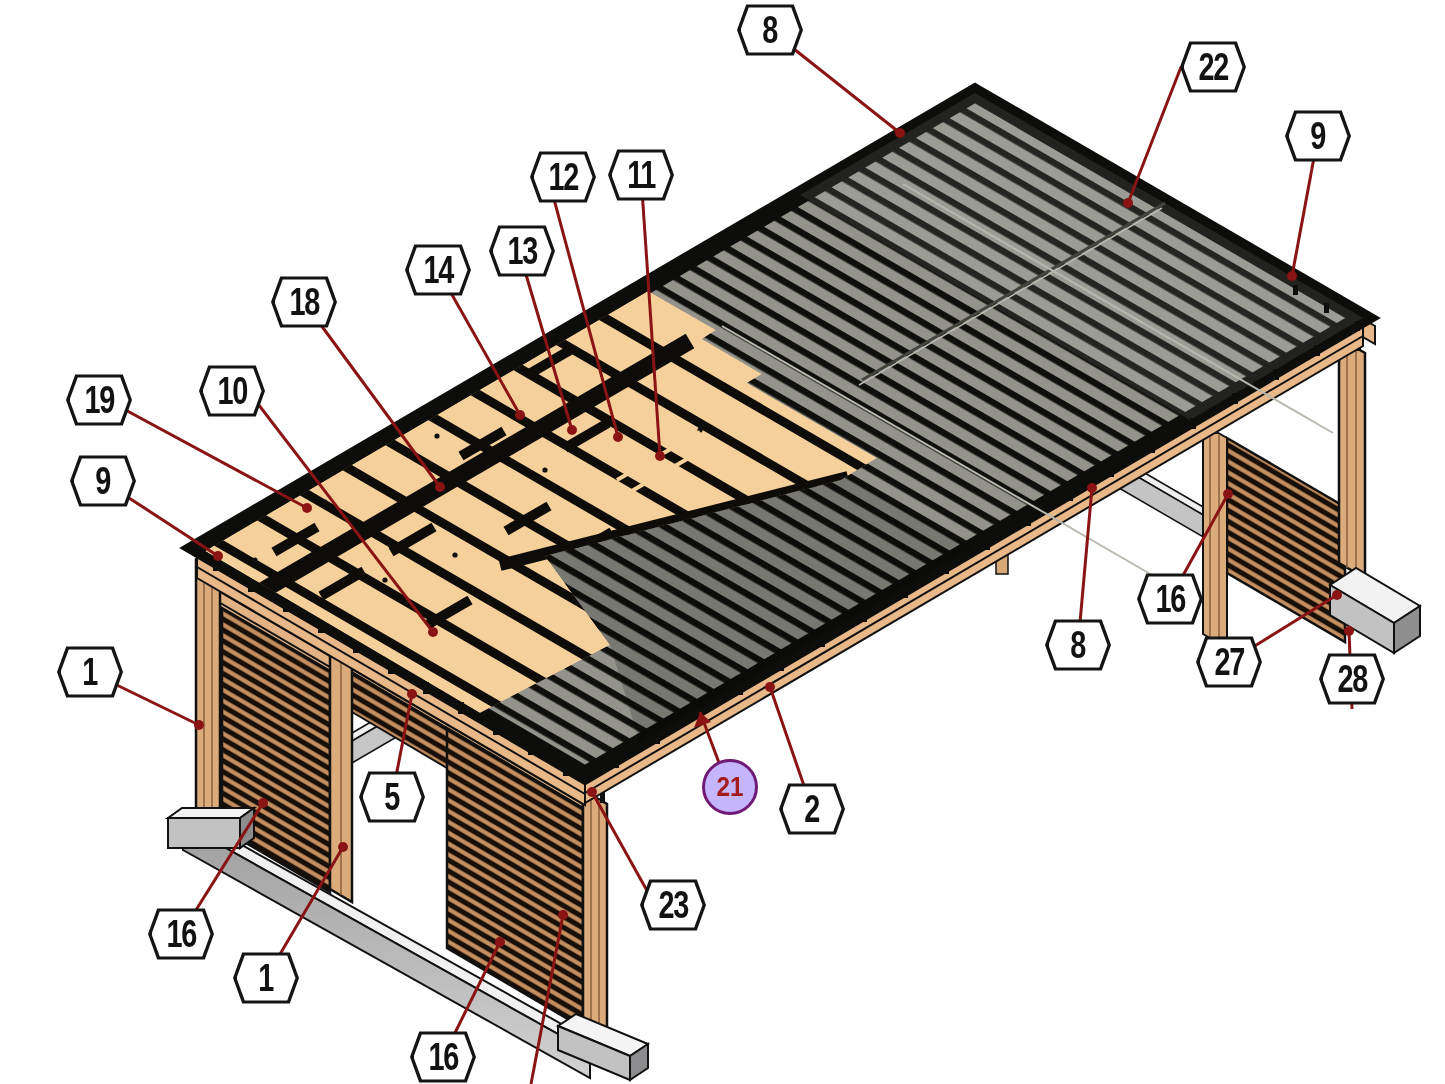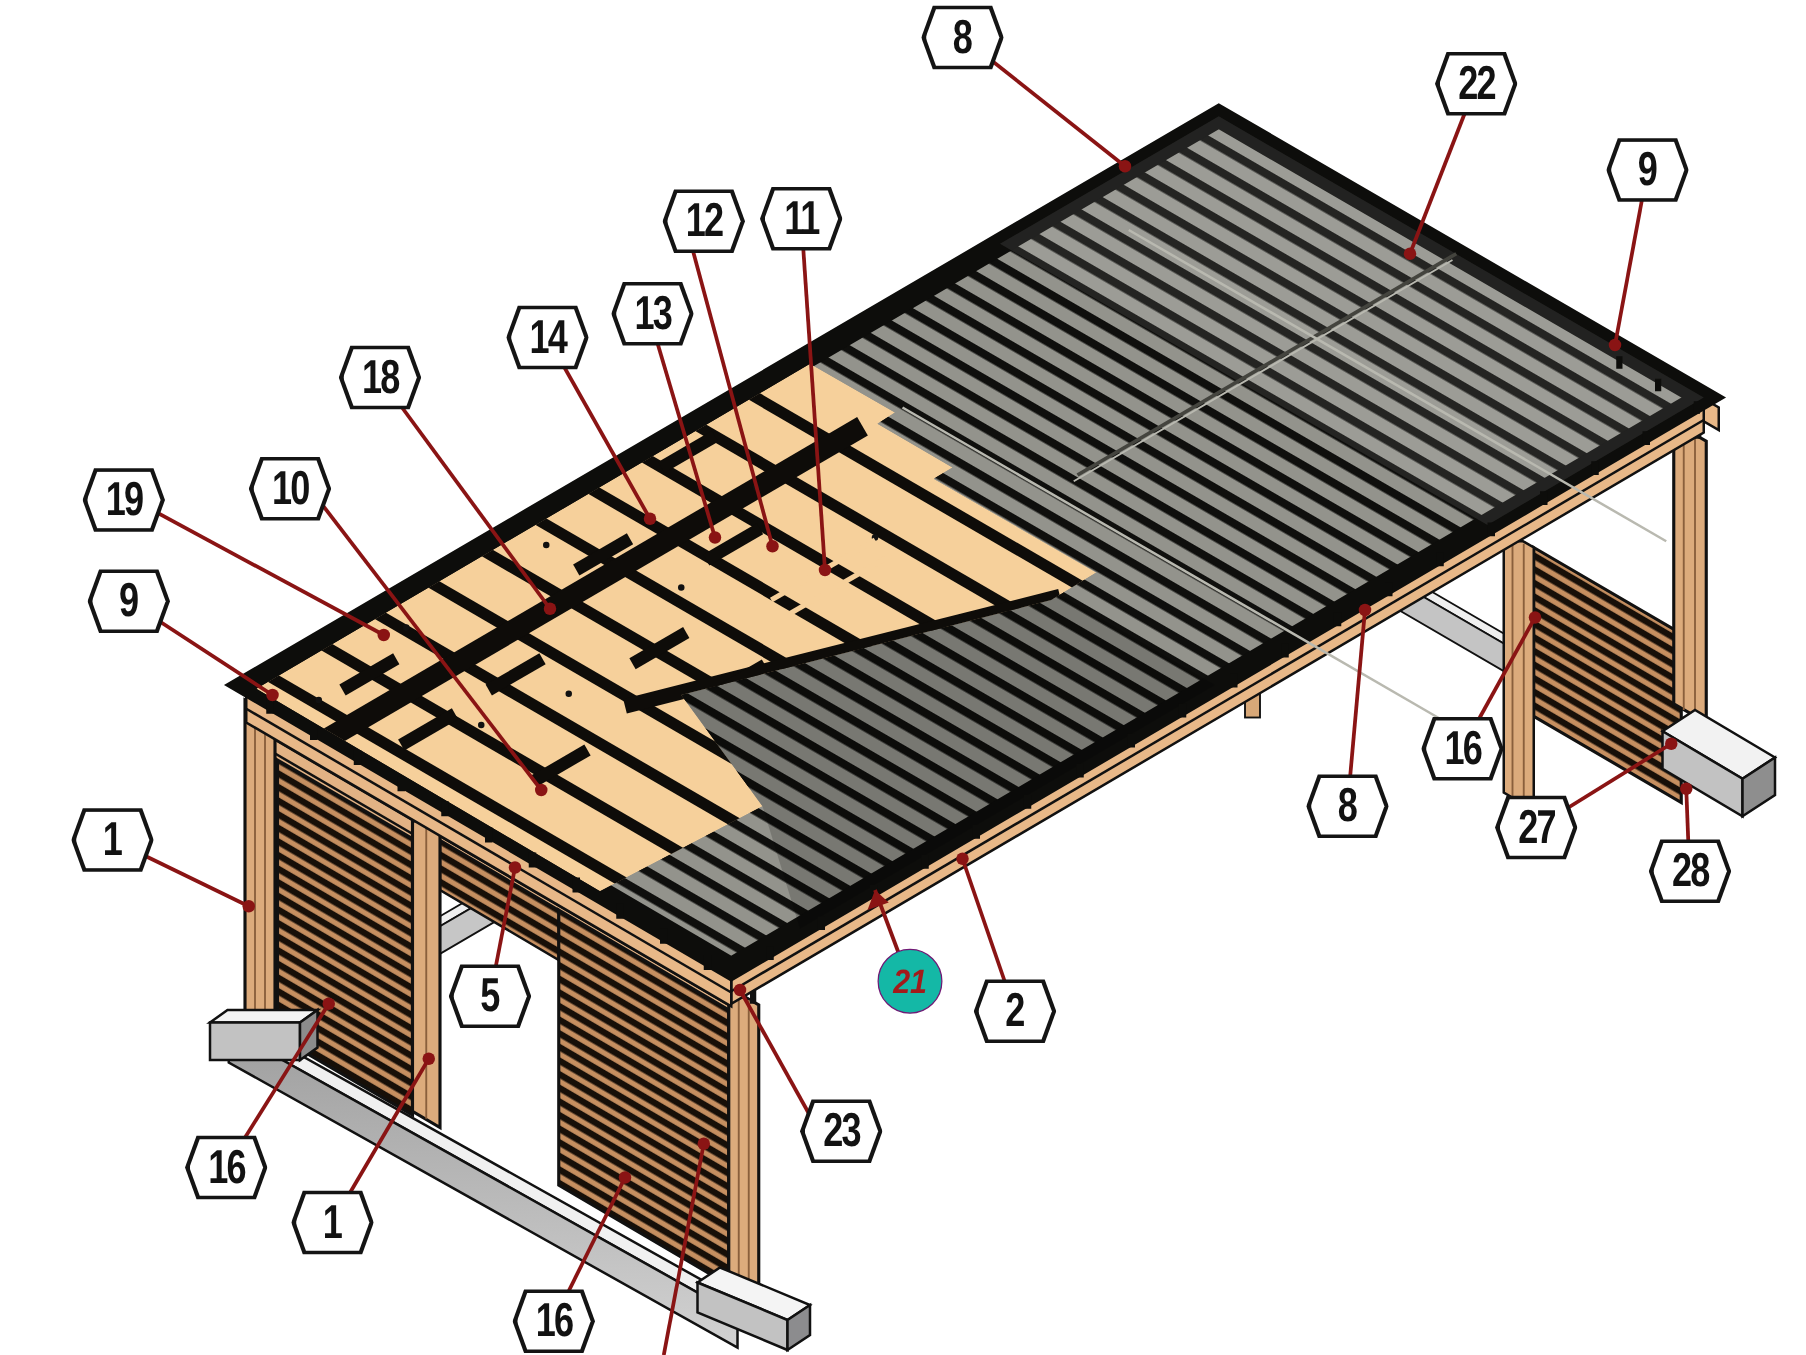--- a/index.html
+++ b/index.html
@@ -7,21 +7,21 @@
          font-family:"Liberation Sans",sans-serif;overflow:hidden;}
   .stage svg{position:absolute;left:0;top:0;}
   .badge{position:absolute;display:flex;align-items:center;justify-content:center;}
   .hex{width:66px;height:54px;}
   .hex .shell{position:absolute;inset:0;background:#141414;
       clip-path:polygon(0 50%,14% 3%,86% 3%,100% 50%,86% 97%,14% 97%);}
   .hex .face{position:absolute;inset:3.5px;background:#ffffff;
       clip-path:polygon(0 50%,14% 2%,86% 2%,100% 50%,86% 98%,14% 98%);}
   .badge span{position:relative;font-weight:bold;font-size:38px;line-height:1;
       letter-spacing:-2px;transform:scaleX(.76);color:#121212;}
-  .circle{width:50px;height:50px;background:#14b8a6;border:1px solid #701a75;border-radius:50%;font-style:italic;}
+  .circle{width:50px;height:50px;background:#c4b5fd;border:3px solid #701a75;border-radius:50%;}
   .circle span{font-size:27px;letter-spacing:0;color:#a31b1b;transform:scaleX(.9);}
 </style>
 </head>
 <body>
 
 <div class="stage">
 
 <svg width="1445" height="1084" viewBox="0 0 1445 1084">
   <defs>
     <pattern id="corr" width="24" height="17" patternUnits="userSpaceOnUse" patternTransform="rotate(30.1)">
@@ -284,21 +284,21 @@
     <polygon points="700,712 694,728 711,722"></polygon>
   </g>
 </svg>
 
 <div>
   <div class="badge hex" style="left:737px;top:3px">
         <i class="shell"></i>
         <i class="face"></i>
         <span>8</span>
       </div>
-  <div class="badge hex" style="left:1148px;top:40px">
+  <div class="badge hex" style="left:1180px;top:40px">
         <i class="shell"></i>
         <i class="face"></i>
         <span>22</span>
       </div>
   <div class="badge hex" style="left:1285px;top:109px">
         <i class="shell"></i>
         <i class="face"></i>
         <span>9</span>
       </div>
   <div class="badge hex" style="left:530px;top:150px">
@@ -387,20 +387,20 @@
   <div class="badge hex" style="left:1137px;top:572px">
         <i class="shell"></i>
         <i class="face"></i>
         <span>16</span>
       </div>
   <div class="badge hex" style="left:1196px;top:635px">
         <i class="shell"></i>
         <i class="face"></i>
         <span>27</span>
       </div>
-  <div class="badge hex" style="left:1319px;top:670px">
+  <div class="badge hex" style="left:1319px;top:652px">
         <i class="shell"></i>
         <i class="face"></i>
         <span>28</span>
       </div>
 </div>
 
 </div>
 
 </body></html>

